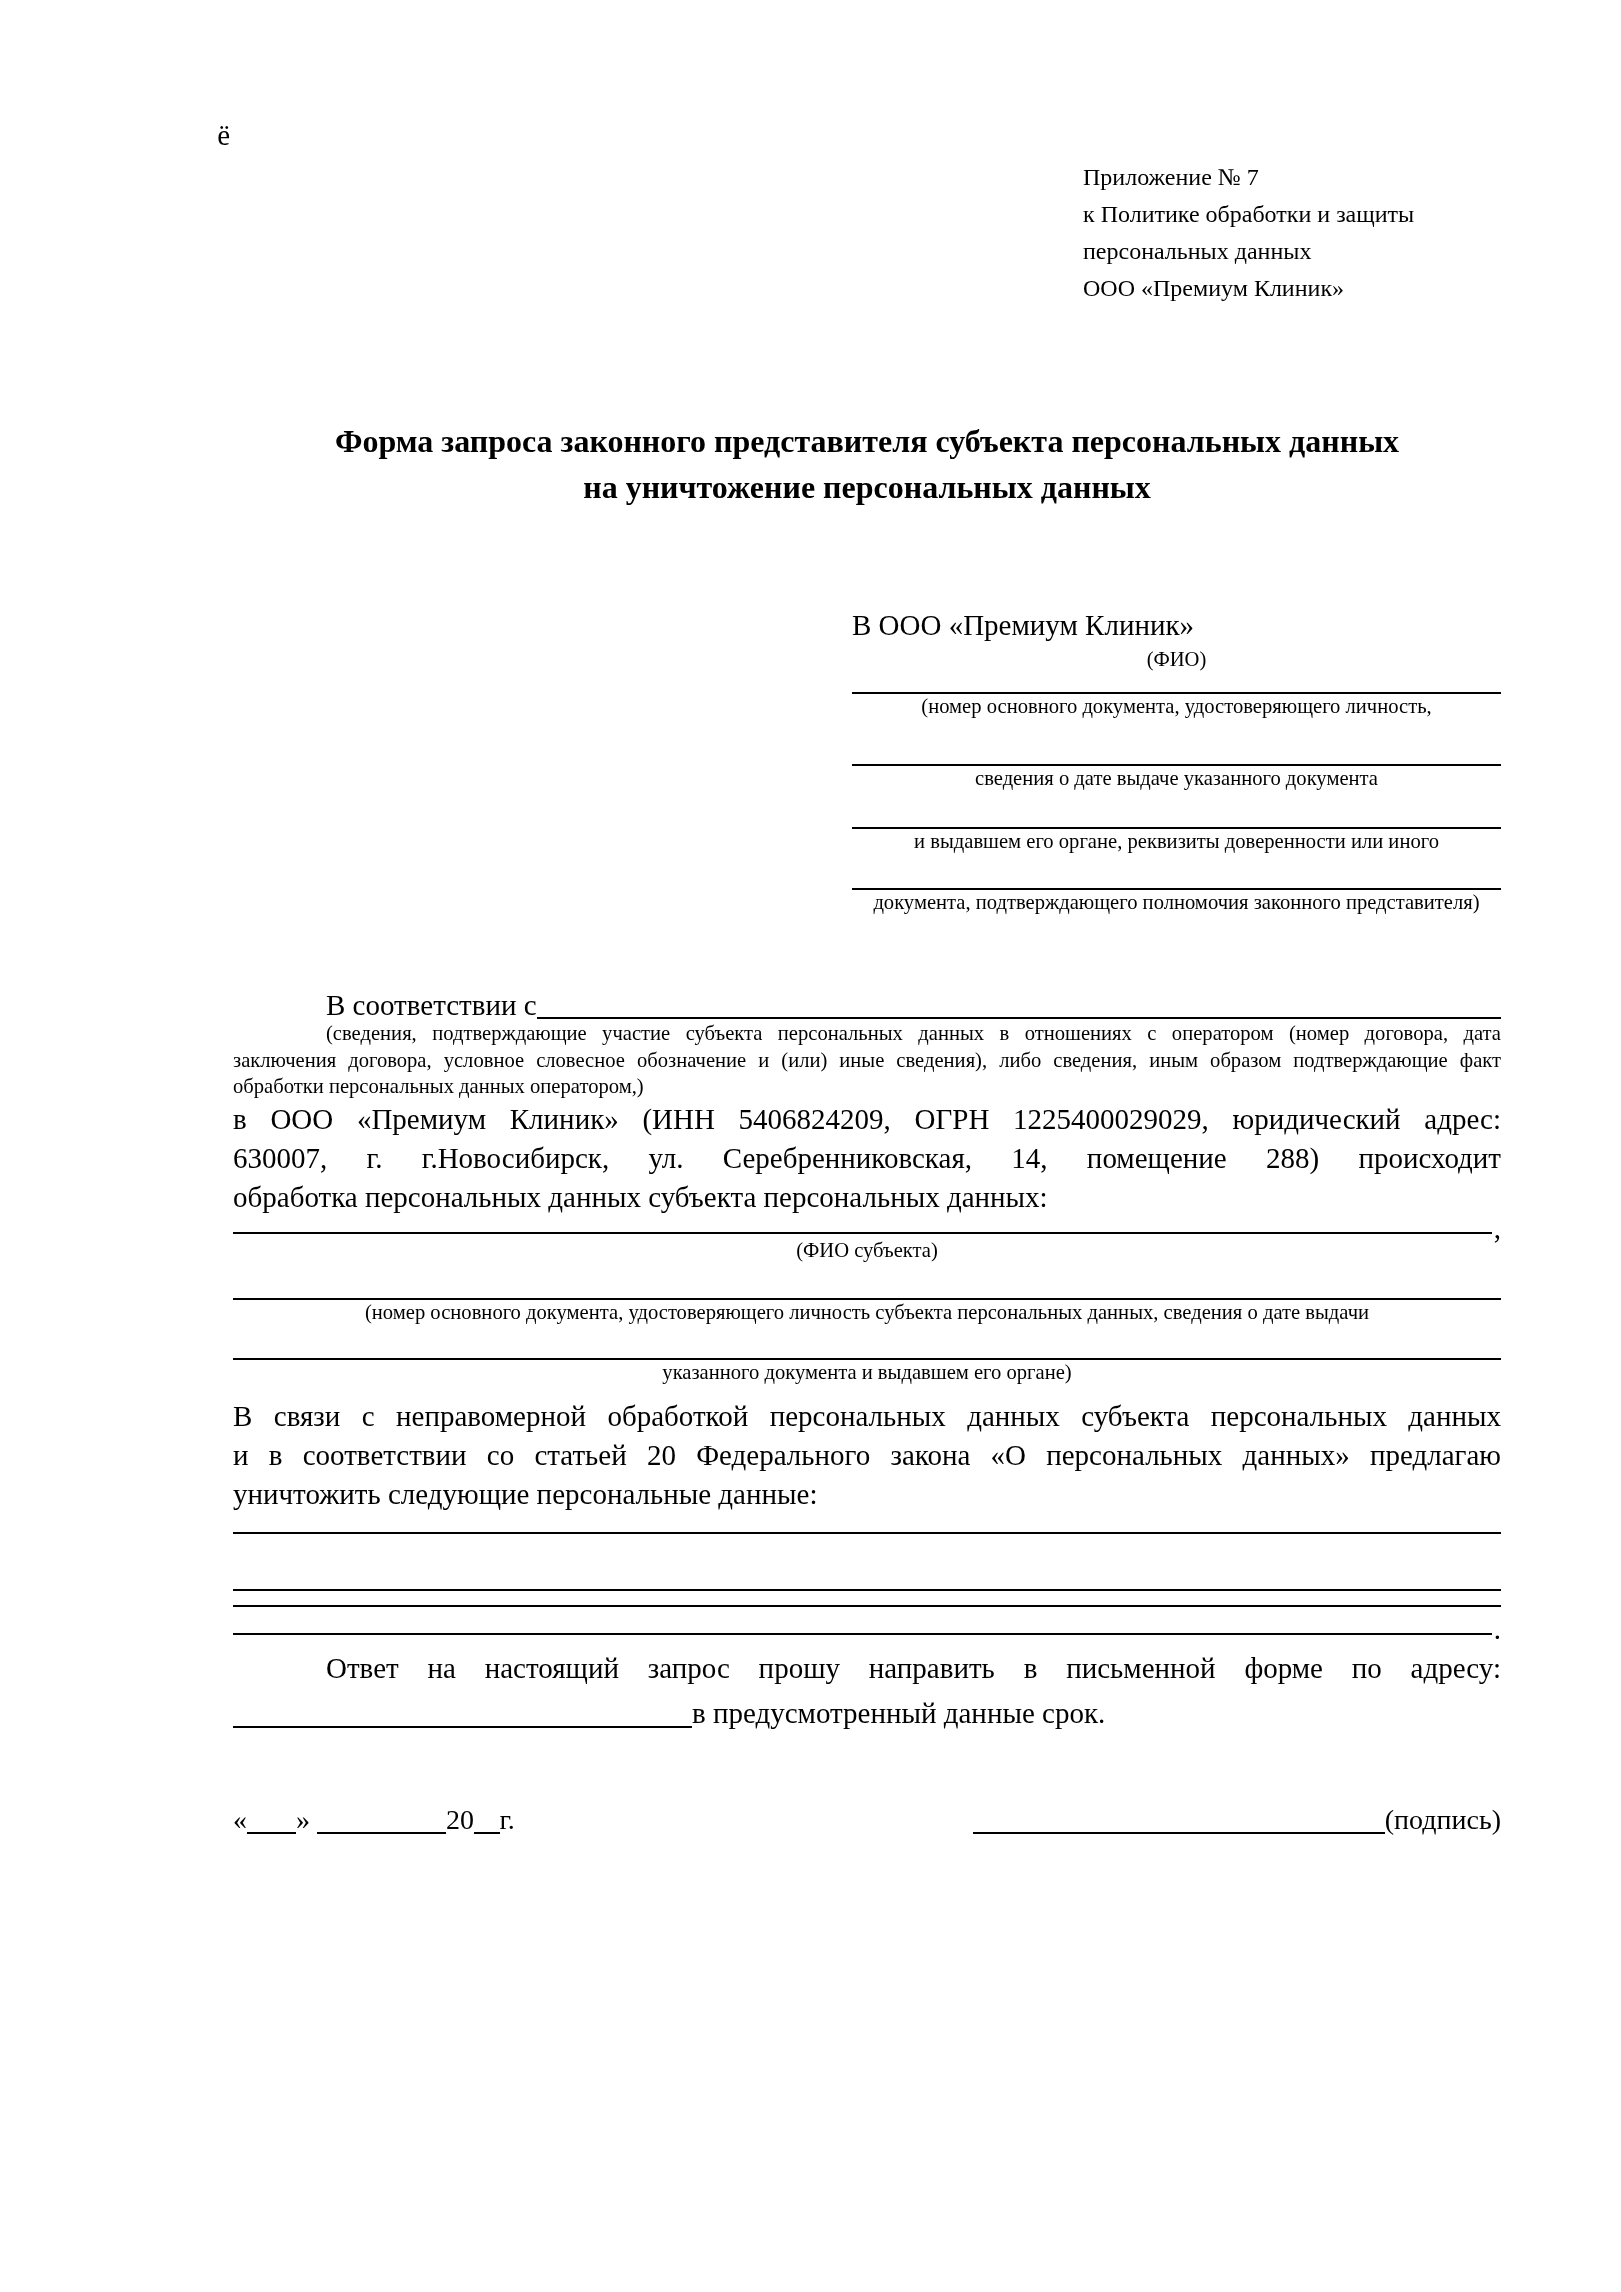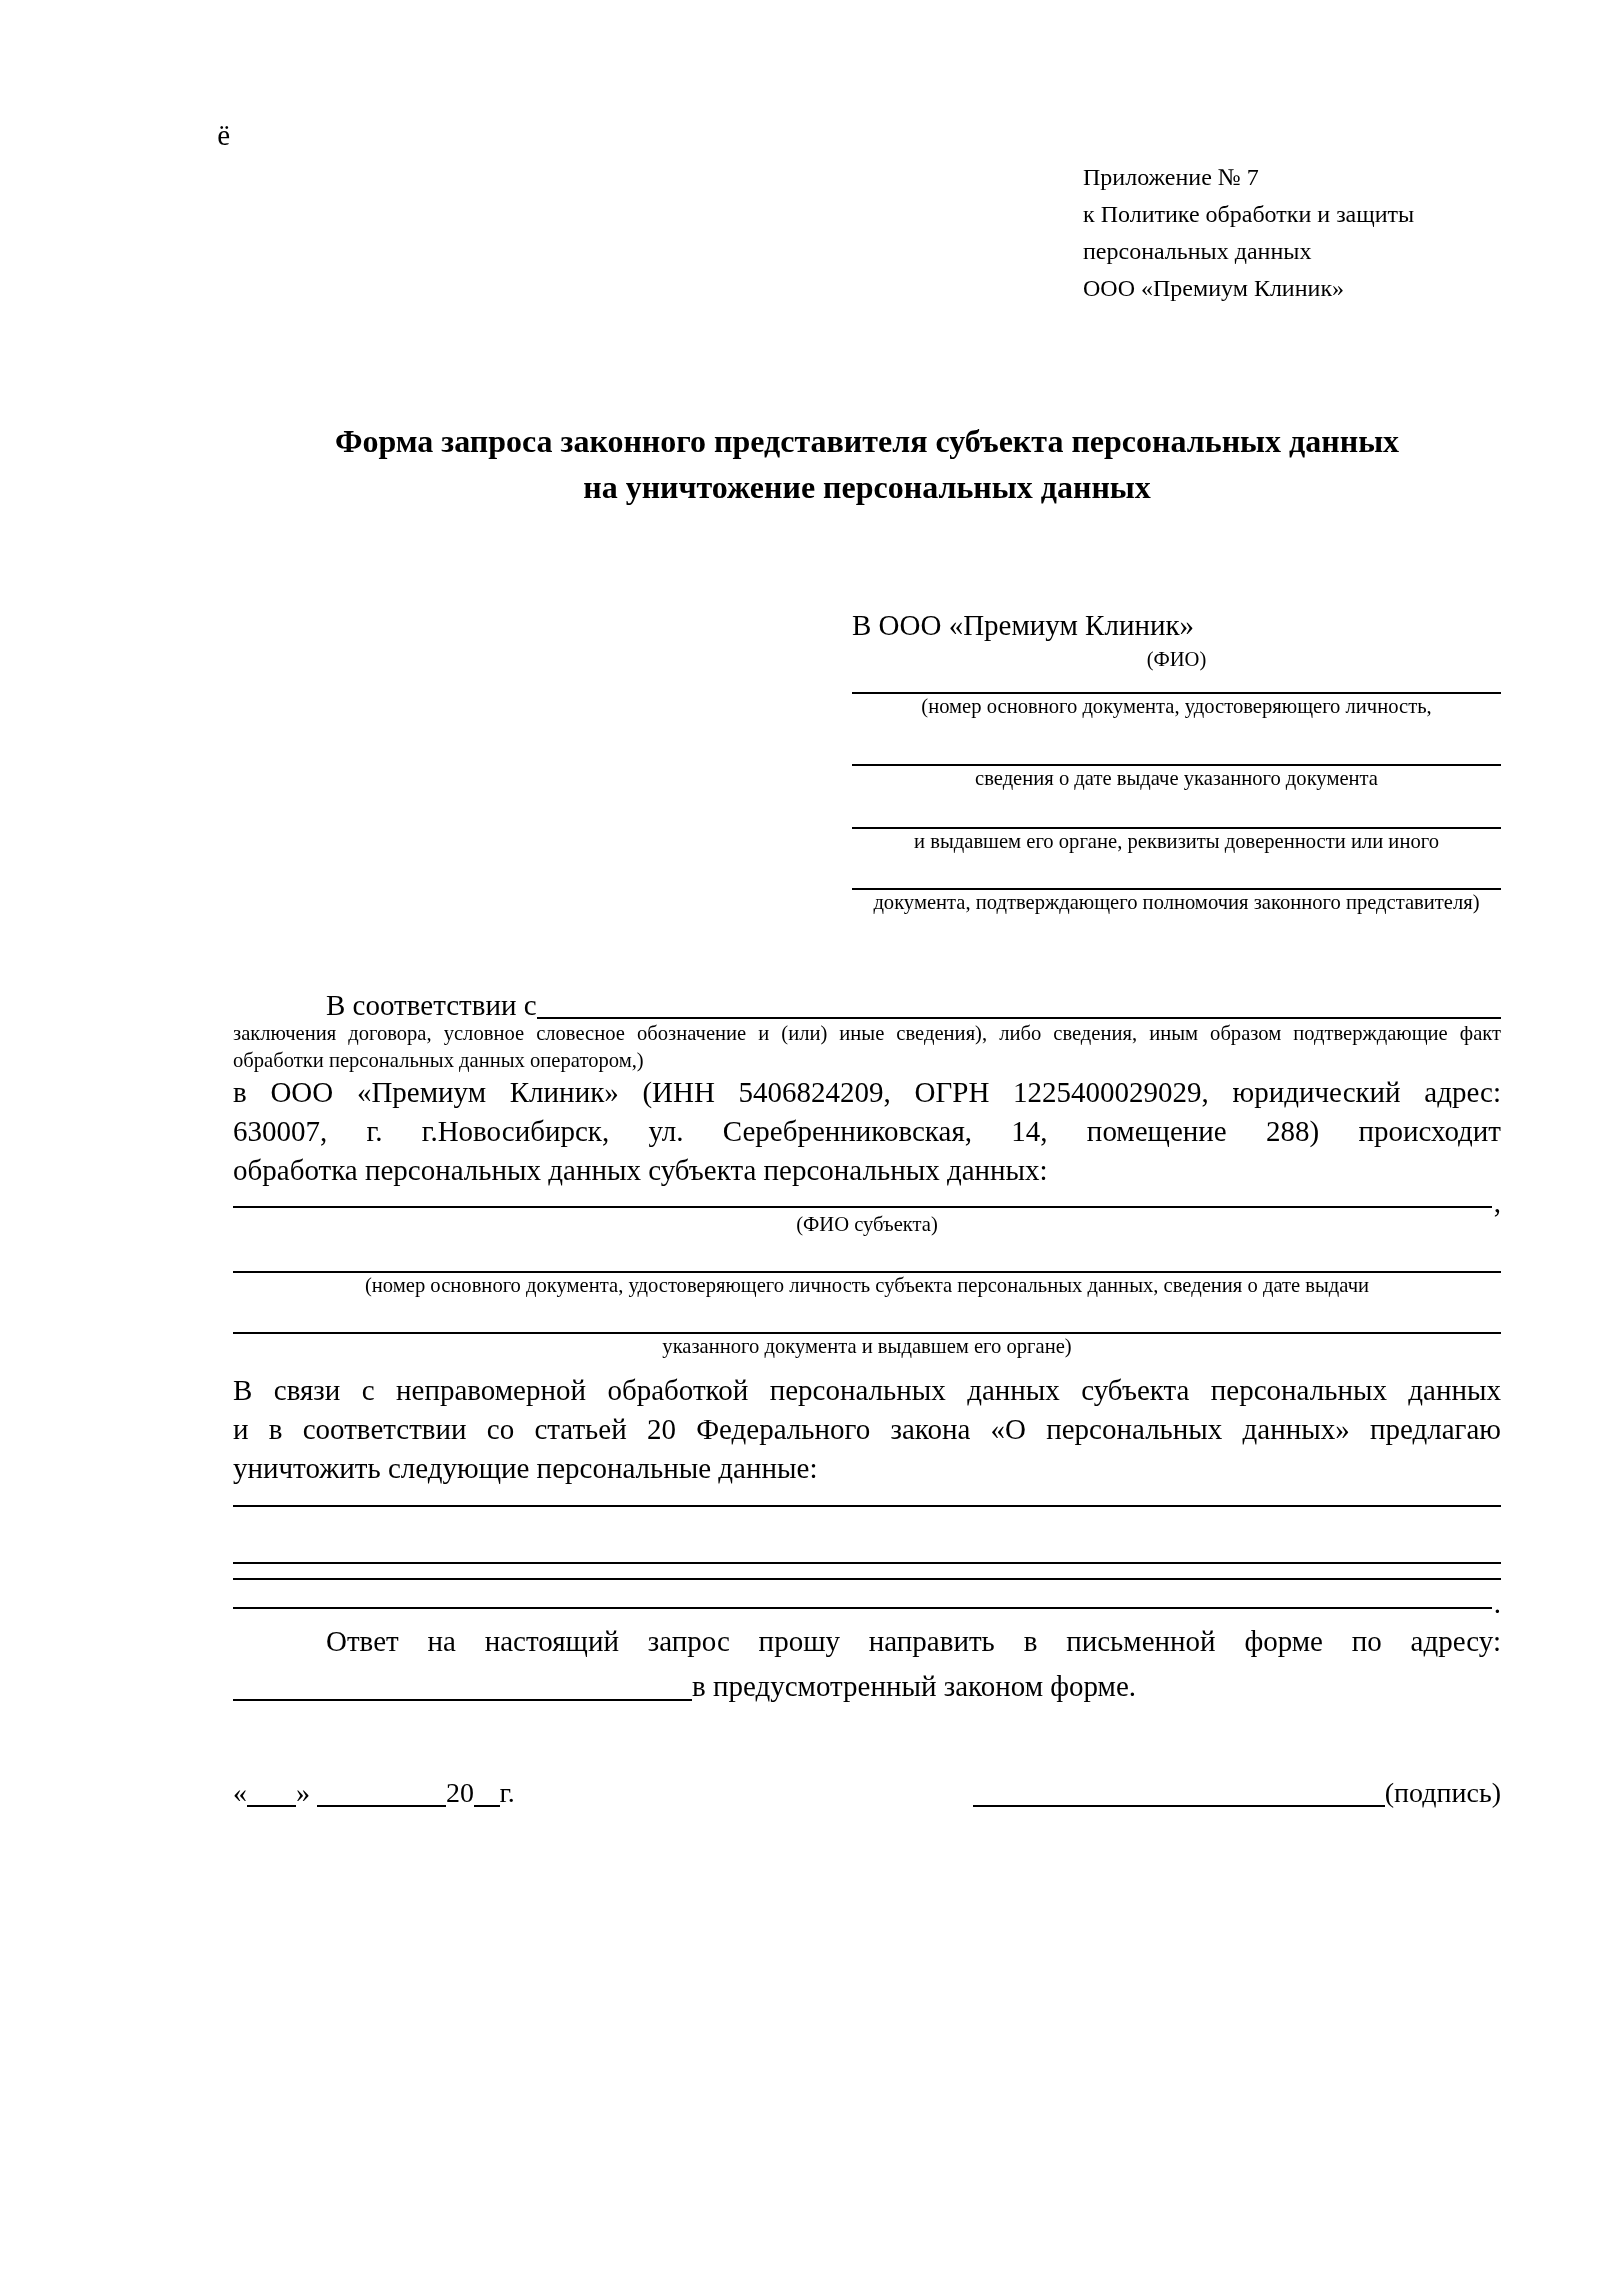--- a/index.html
+++ b/index.html
@@ -80,20 +80,21 @@
     <div class="blank b4"></div>
     <div class="cap">документа, подтверждающего полномочия законного представителя)</div>
   </div>
 
   <div class="row accordance">
     <span class="lead">В соответствии с</span>
     <span class="fill"></span>
   </div>
 
   <div class="note">
+    <div class="jl ind">(сведения, подтверждающие участие субъекта персональных данных в отношениях с оператором (номер договора, дата</div>
     <div class="jl">заключения договора, условное словесное обозначение и (или) иные сведения), либо сведения, иным образом подтверждающие факт</div>
     <div>обработки персональных данных оператором,)</div>
   </div>
 
   <div class="para op">
     <div class="jline">в ООО «Премиум Клиник» (ИНН 5406824209, ОГРН 1225400029029, юридический адрес:</div>
     <div class="jline">630007, г. г.Новосибирск, ул. Серебренниковская, 14, помещение 288) происходит</div>
     <div>обработка персональных данных субъекта персональных данных:</div>
   </div>
 
@@ -123,21 +124,21 @@
   </div>
 
   <div class="row dot-row">
     <span class="fill"></span>
     <span class="tail-char">.</span>
   </div>
 
   <div class="reply">Ответ на настоящий запрос прошу направить в письменной форме по адресу:</div>
 
   <div class="tailline">
-    <span class="bl" style="width:459px"></span><span>в предусмотренный законом форме.</span>
+    <span class="bl" style="width:459px"></span><span>в предусмотренный данные срок.</span>
   </div>
 
   <div class="footer">
     <div class="sig">
       <span>«</span><span class="bl" style="width:49px"></span><span>»</span>
       <span class="bl" style="width:129px"></span><span>20</span><span class="bl" style="width:25.5px"></span><span>г.</span>
     </div>
     <div class="sig">
       <span class="bl" style="width:412px"></span><span>(подпись)</span>
     </div>

